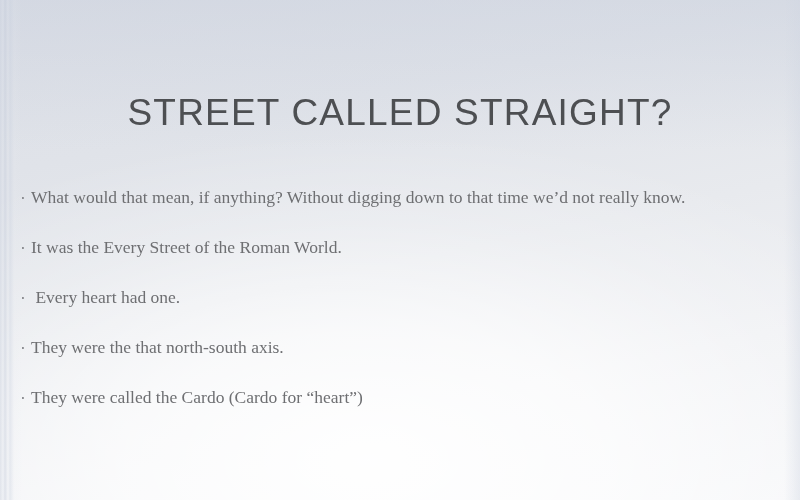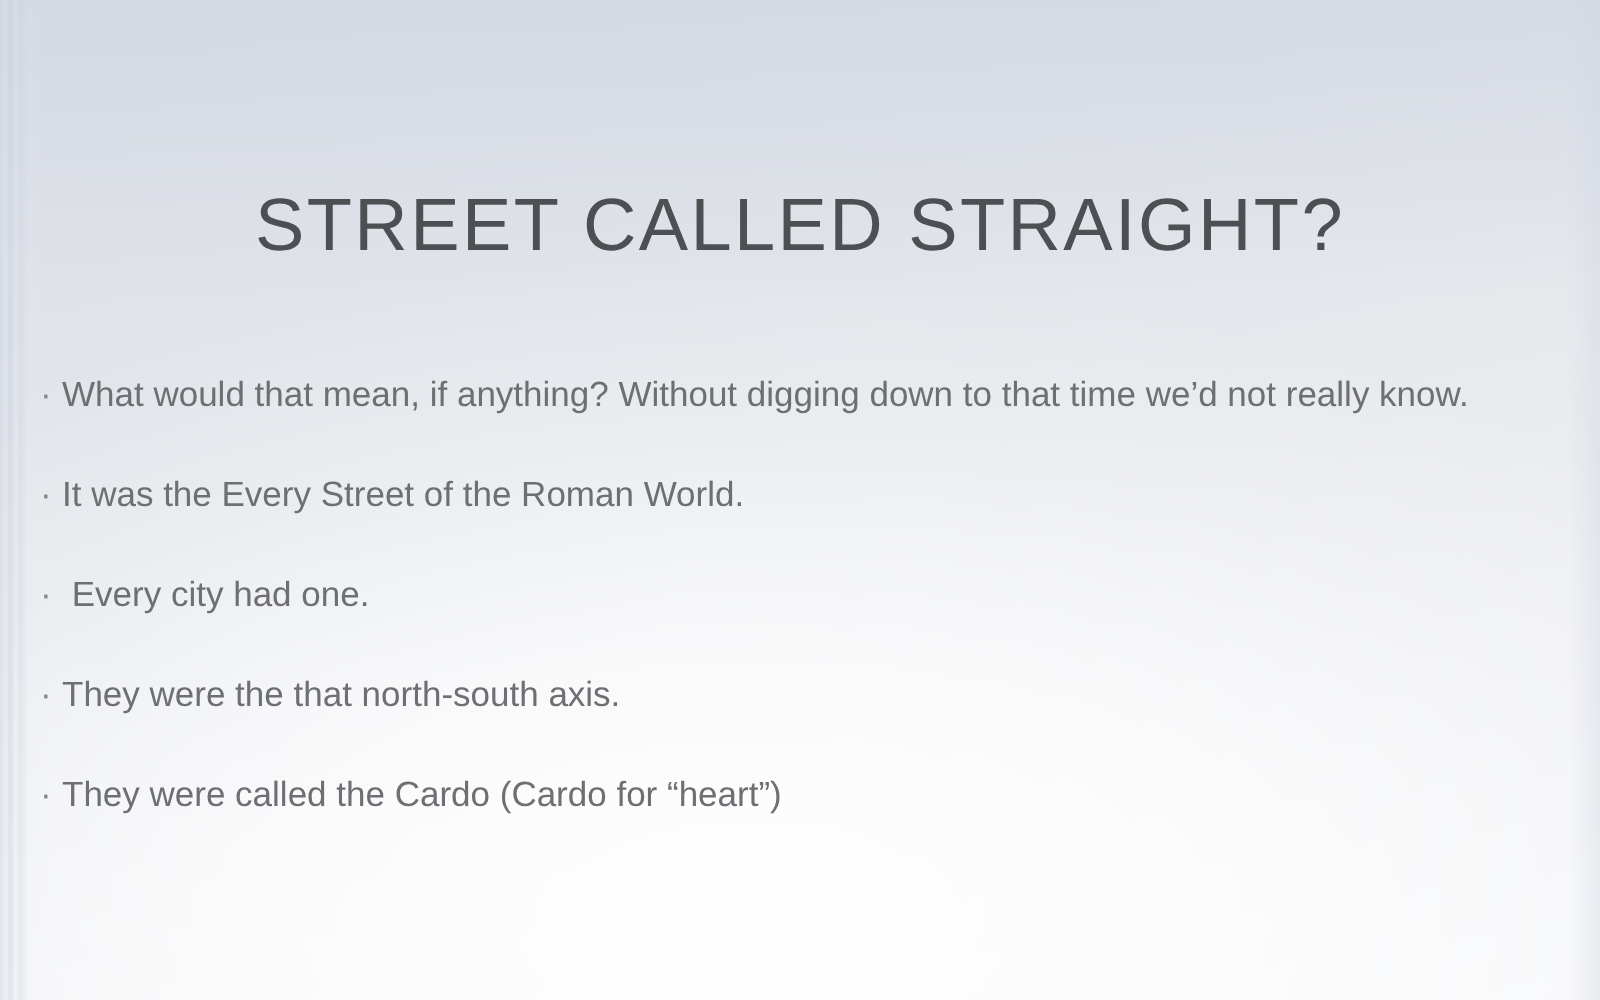--- a/index.html
+++ b/index.html
@@ -94,20 +94,21 @@
     flex: 0 0 auto;
     width: 11px;
     font-size: 17.5px;
     line-height: 26px;
     color: #85868a;
     text-align: left;
   }
   .bullet-text {
     flex: 1 1 auto;
     white-space: pre-wrap;
+    font-family: Liberation Serif, serif;
   }
 </style>
 </head>
 <body>
 
 <div id="slide">
 
   <div id="top-shade"></div>
   <div id="edge-bands"></div>
   <div id="edge-right"></div>
@@ -121,21 +122,21 @@
       <span class="bullet-text">What would that mean, if anything? Without digging down to that time we’d not really know.</span>
     </div>
 
     <div class="bullet-row">
       <span class="bullet-marker">·</span>
       <span class="bullet-text">It was the Every Street of the Roman World.</span>
     </div>
 
     <div class="bullet-row">
       <span class="bullet-marker">·</span>
-      <span class="bullet-text"> Every city had one.</span>
+      <span class="bullet-text"> Every heart had one.</span>
     </div>
 
     <div class="bullet-row">
       <span class="bullet-marker">·</span>
       <span class="bullet-text">They were the that north-south axis.</span>
     </div>
 
     <div class="bullet-row">
       <span class="bullet-marker">·</span>
       <span class="bullet-text">They were called the Cardo (Cardo for “heart”)</span>

